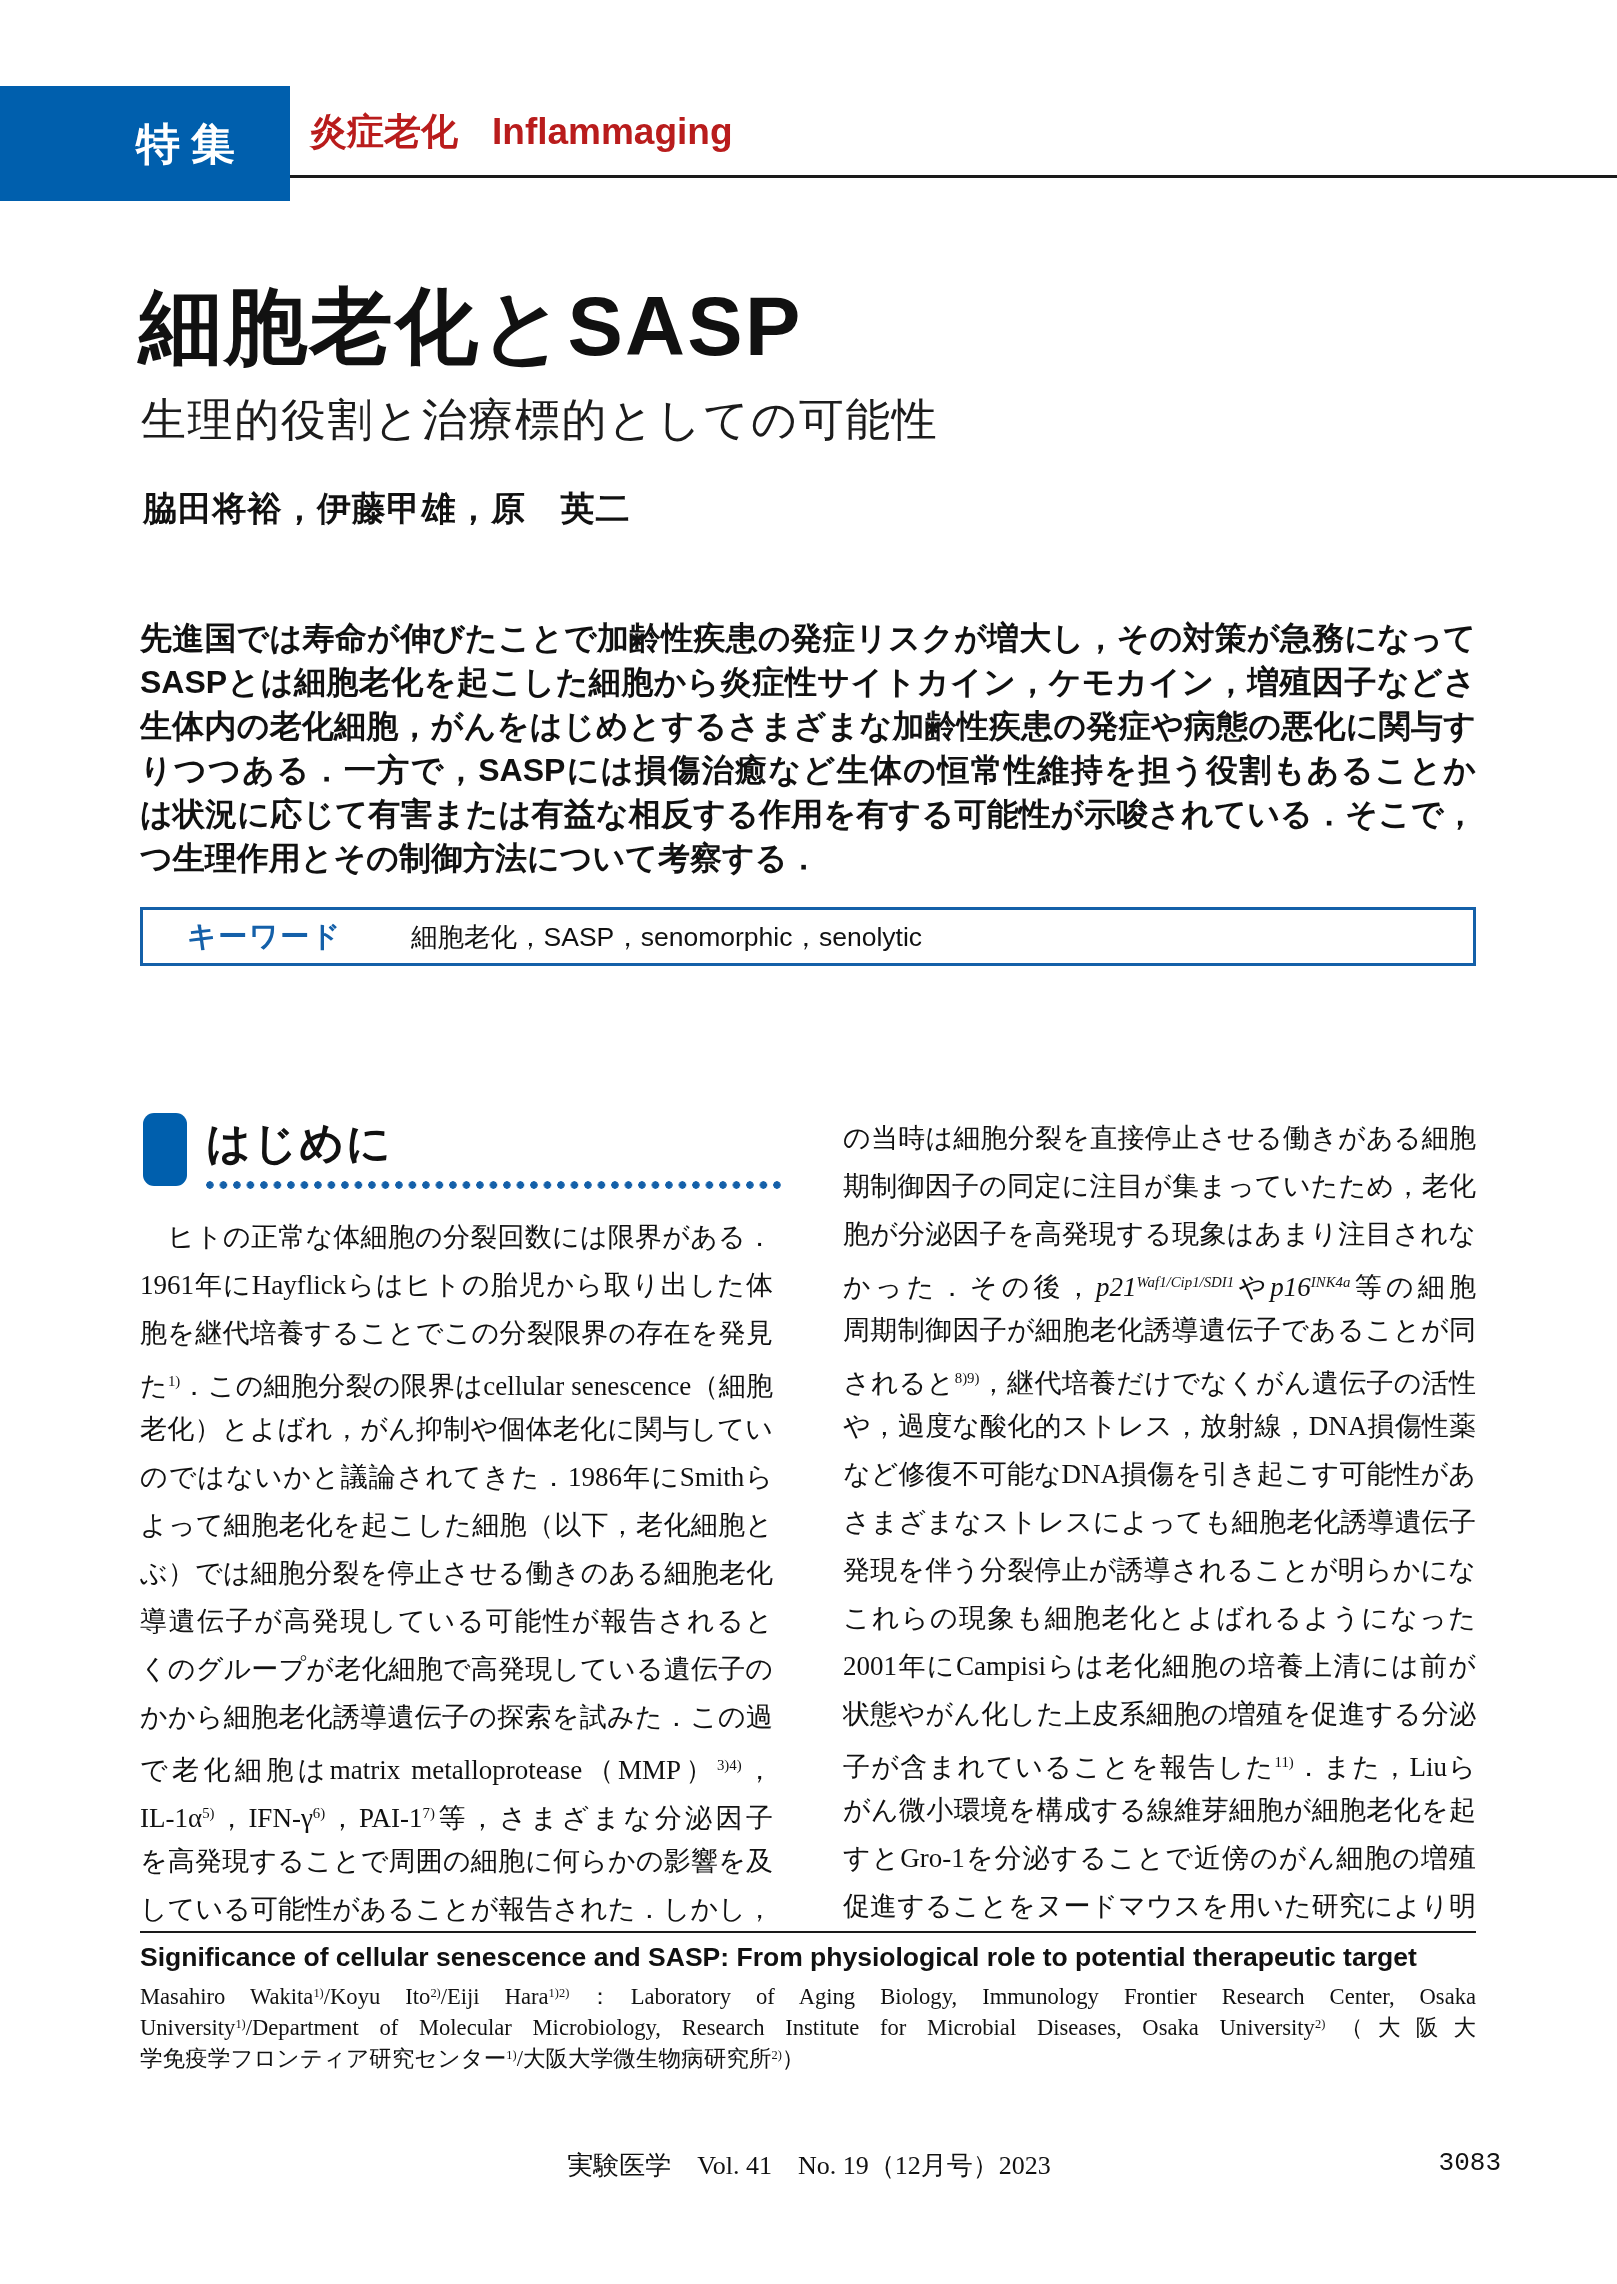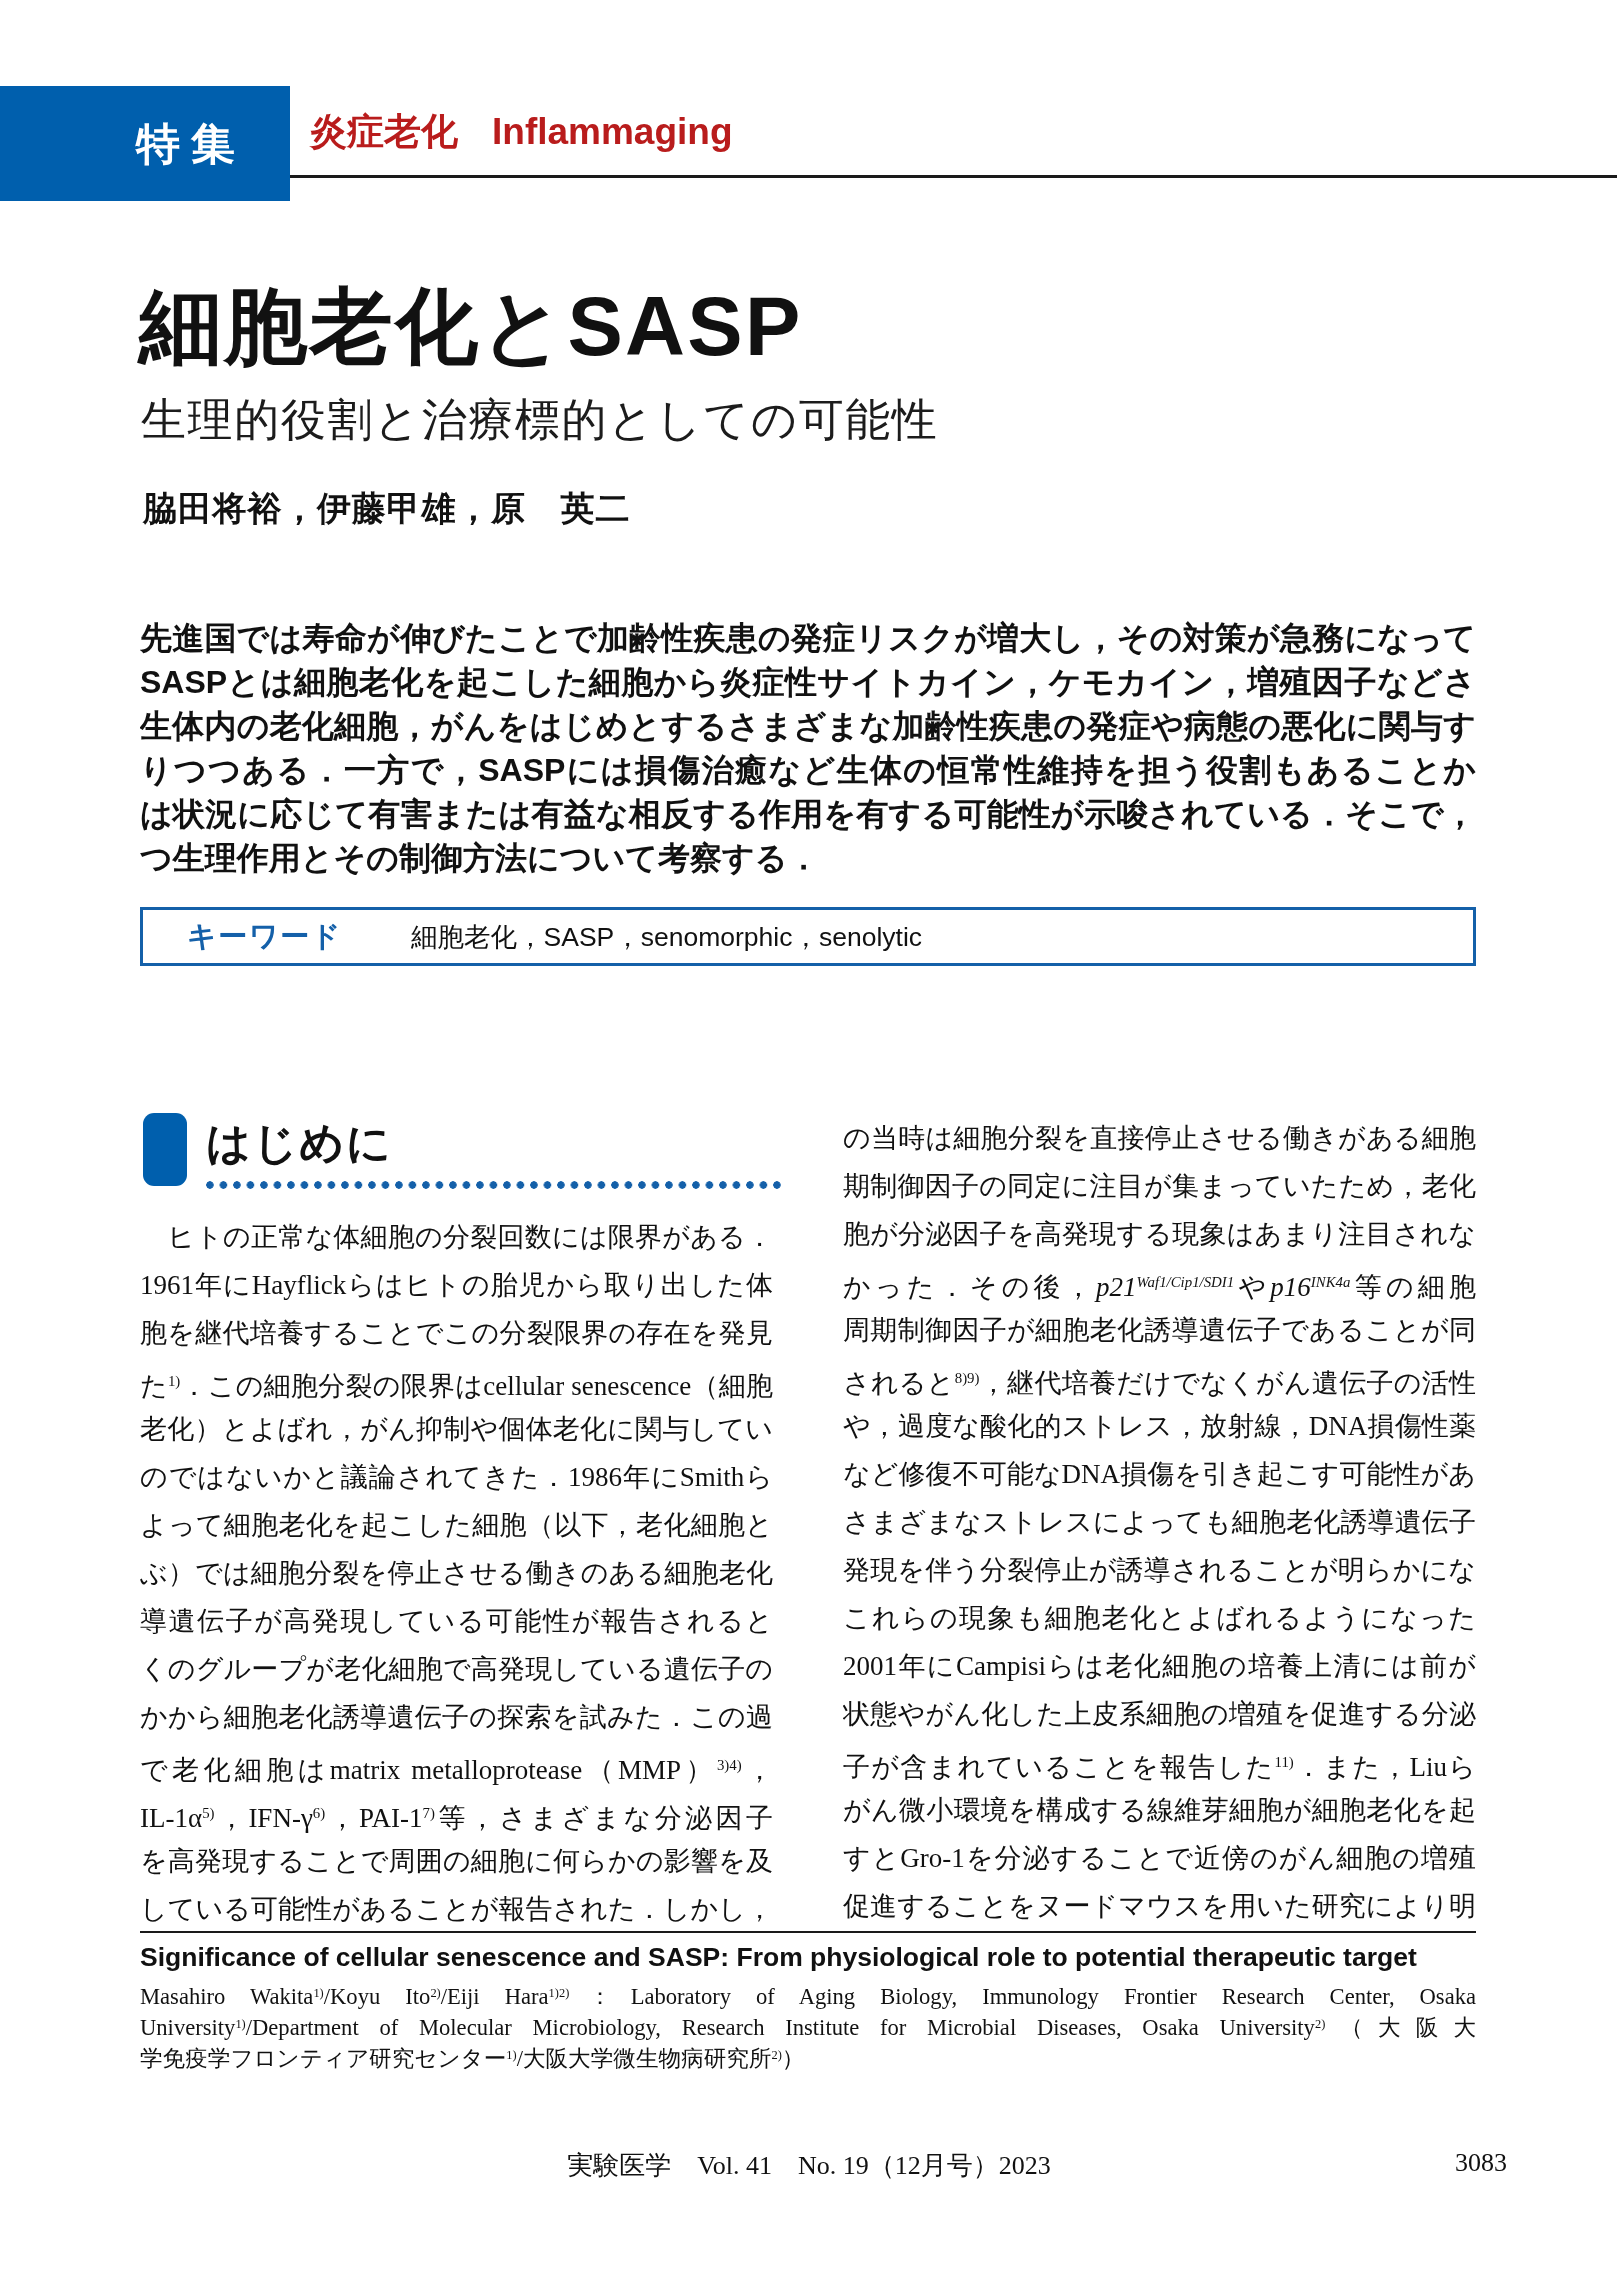--- a/index.html
+++ b/index.html
@@ -115,22 +115,22 @@
     font-family: "Liberation Serif", "DejaVu Serif", serif;
   }
   .foot-affil .tline { height: 31px; line-height: 31px; font-size: 22.6px; color: #111111; }
   
   .journal-line {
     position: absolute; left: 0; top: 2148px; width: 100%;
     text-align: center; font-family: "Liberation Serif", "DejaVu Serif", serif;
     font-size: 26px; color: #111111;
   }
   .page-number {
-    position: absolute; right: 111px; top: 2148px;
-    font-family: Liberation Serif, serif;
+    position: absolute; right: 117px; top: 2148px;
+    font-family: Liberation Mono, monospace;
     font-size: 26px; color: #111111;
   }
 </style>
 </head>
 <body>
 
 <div class="page">
 
   <div class="feature-box">
     <span class="label">特集</span>

